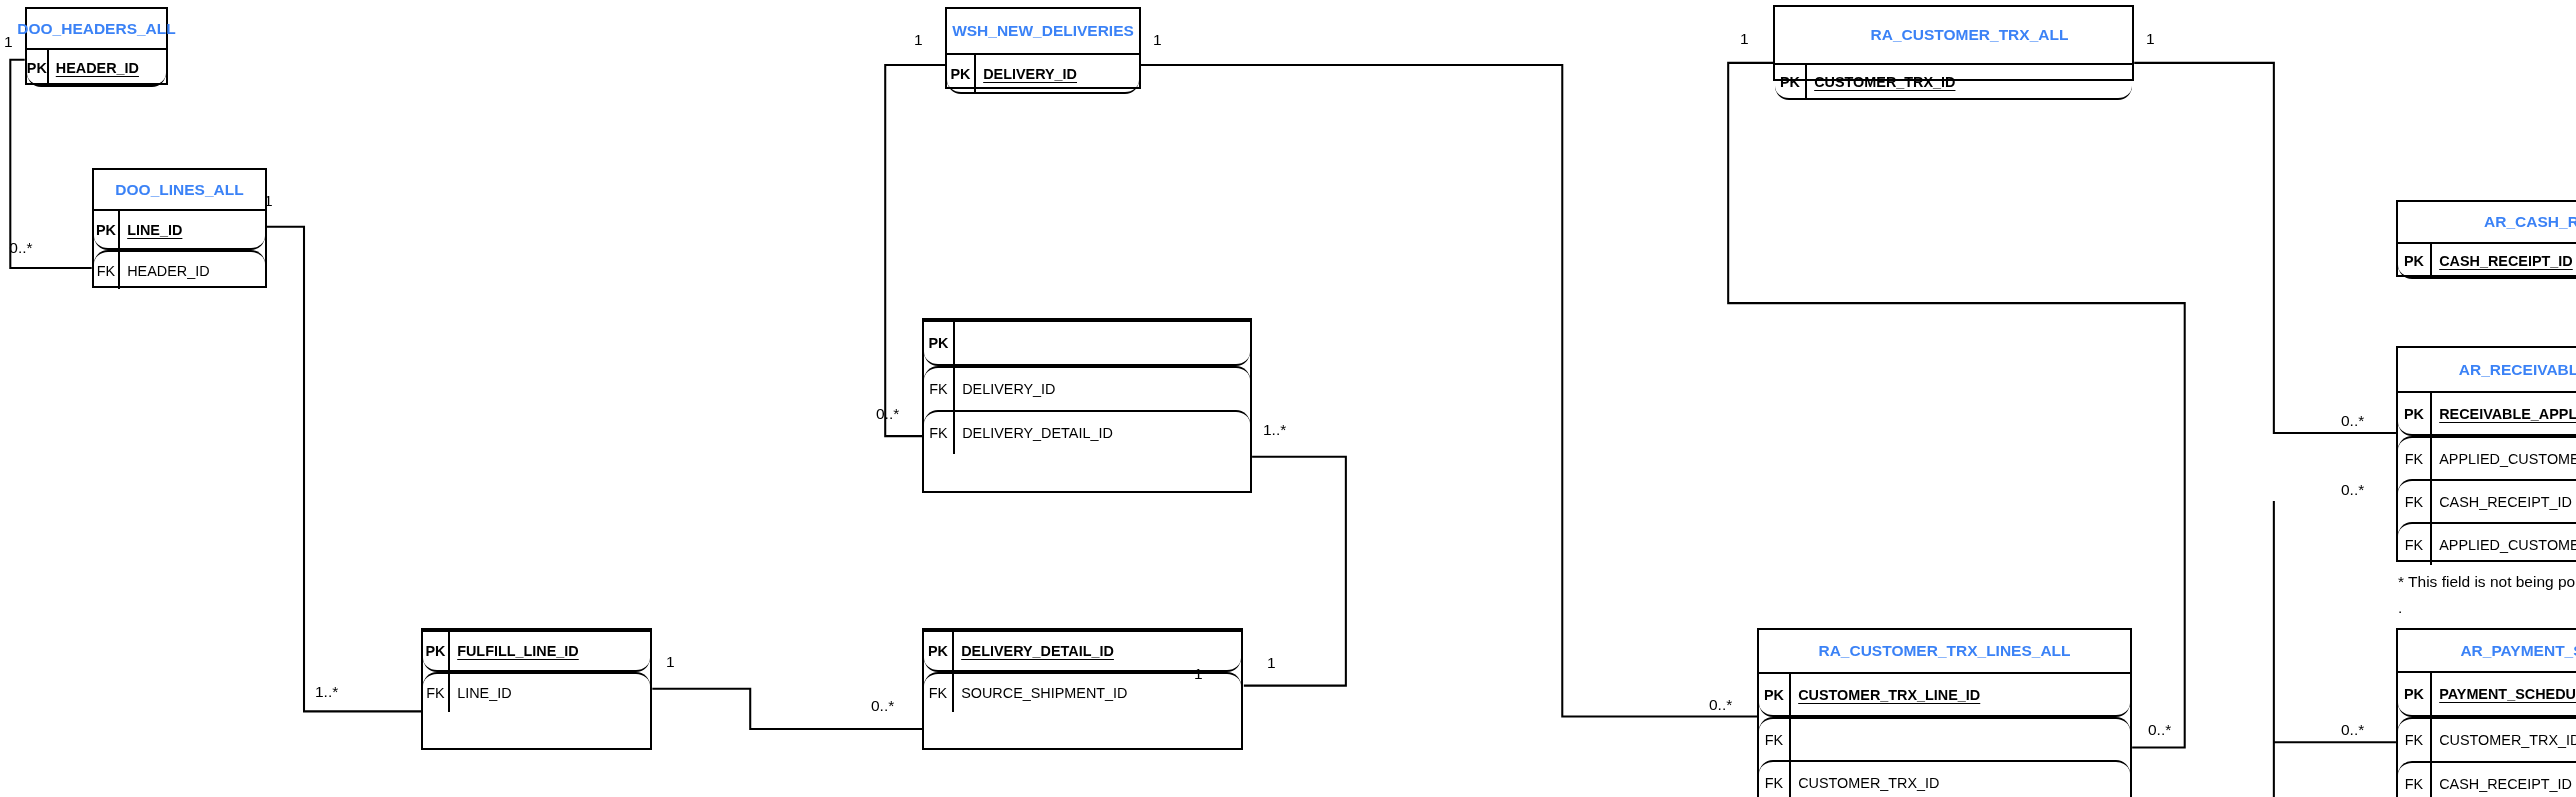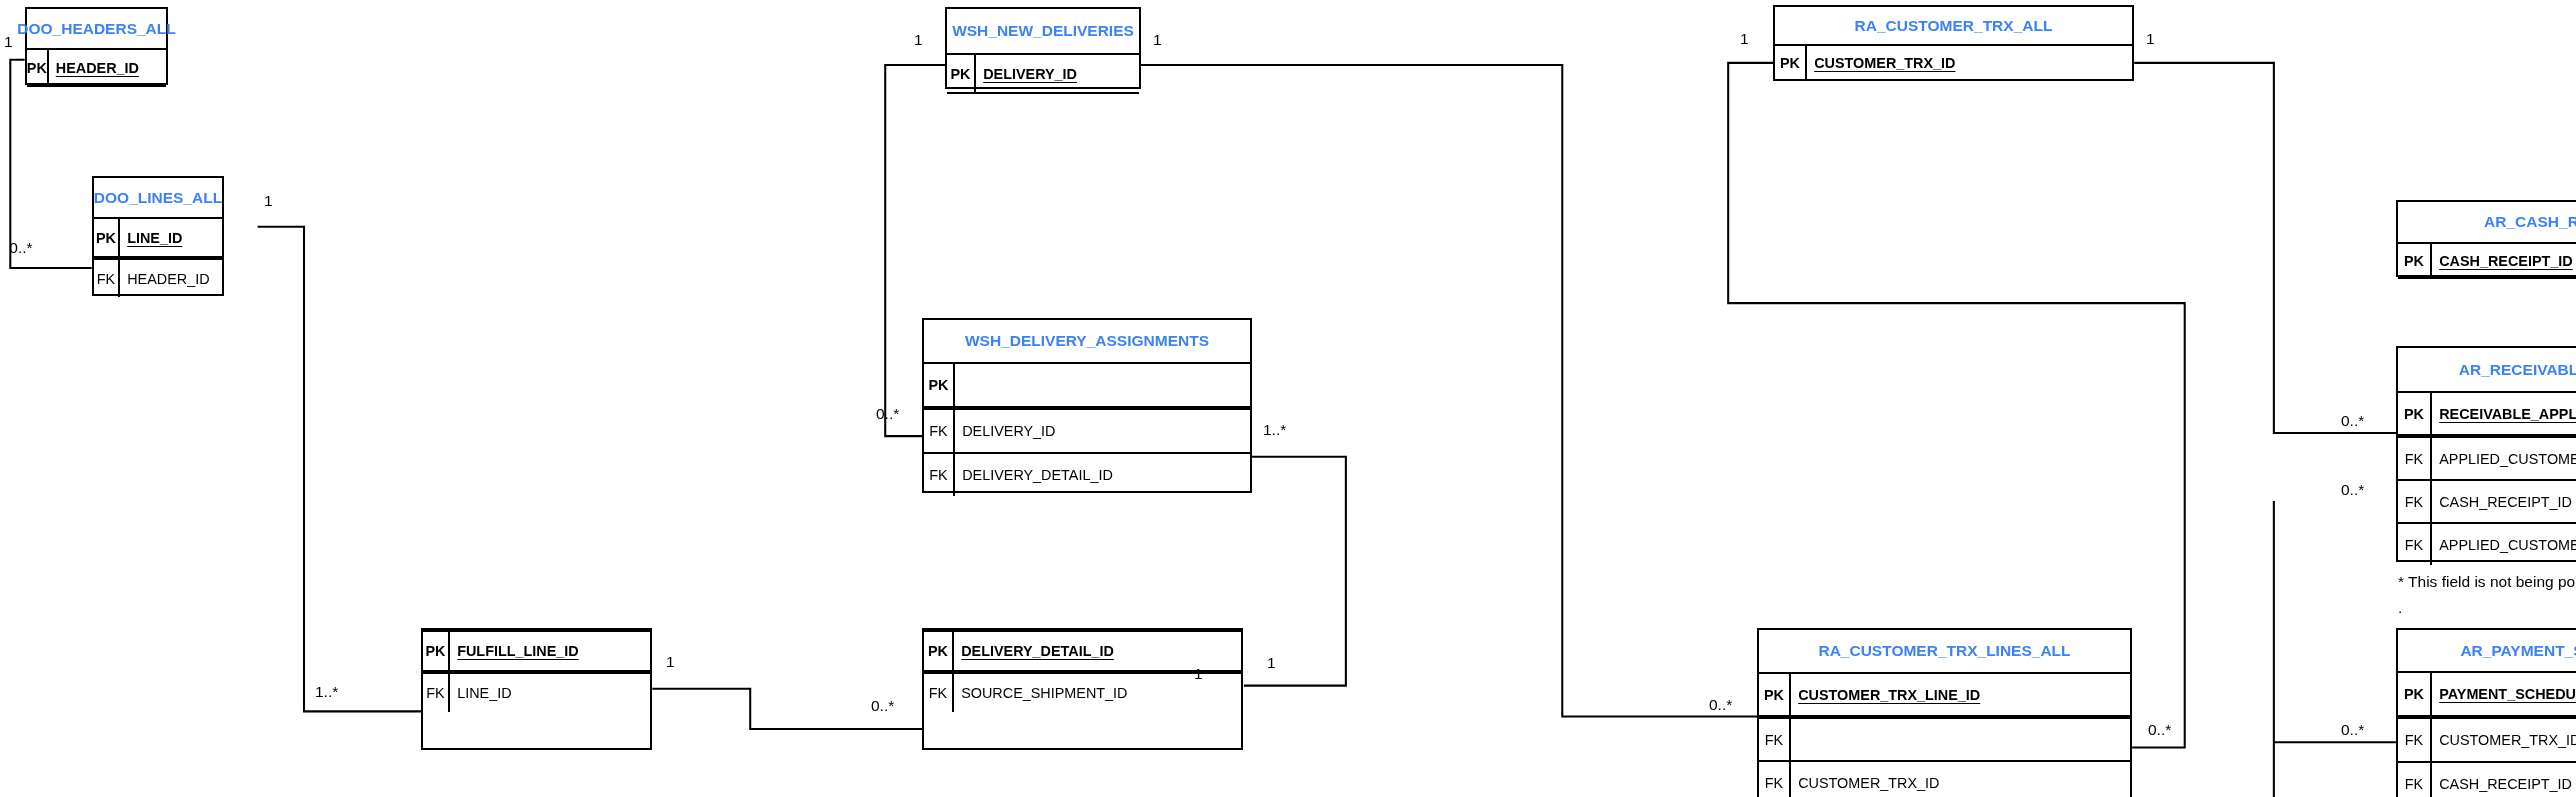--- a/index.html
+++ b/index.html
@@ -7,21 +7,21 @@
   #stage{position:relative;width:2954px;height:798px;background:#fff;overflow:hidden;}
   svg.wires{position:absolute;left:0;top:0;width:2954px;height:798px;pointer-events:none;}
   .entity{position:absolute;border:2.1px solid #000;background:#fff;box-sizing:border-box;}
   .ent-title{
     text-align:center;font-weight:bold;color:#3b82f6;
     display:flex;align-items:center;justify-content:center;
     box-sizing:border-box;width:100%;
     letter-spacing:0px;
   }
   .ent-rows{border-top:2.1px solid #000;}
-  .ent-row{display:flex;align-items:stretch;box-sizing:border-box;}
+  .ent-row{display:flex;align-items:stretch;box-sizing:border-box;border-radius:14px;}
   .ent-row + .ent-row{border-top:2.1px solid #000;}
   .row-pk{border-bottom:2.1px solid #000;}
   .key-cell{
     border-right:2.1px solid #000;display:flex;align-items:center;
     justify-content:center;box-sizing:border-box;color:#000;
   }
   .key-pk{font-weight:bold;}
   .key-fk{font-weight:normal;}
   .name-cell{display:flex;align-items:center;box-sizing:border-box;color:#000;padding-left:7.2px;}
   .name-pk{font-weight:bold;text-decoration:underline;text-underline-offset:2.6px;}
@@ -52,21 +52,21 @@
   <div id="entity-layer">
       <div class="entity" style="left: 25px; top: 7.2px; width: 143px; height: 78px;">
         <div class="ent-title" style="height: 39px; font-size: 15.5px;">DOO_HEADERS_ALL</div>
         <div class="ent-rows">
           <div class="ent-row row-pk" style="height: 37px;">
             <div class="key-cell key-pk" style="width: 21.6px; font-size: 14.4px;">PK</div>
             <div class="name-cell name-pk" style="font-size: 14.4px;">HEADER_ID</div>
           </div>
         </div>
       </div>
-      <div class="entity" style="left: 92px; top: 176px; width: 132px; height: 120px;">
+      <div class="entity" style="left: 92px; top: 168px; width: 175px; height: 120px;">
         <div class="ent-title" style="height: 39px; font-size: 15.5px;">DOO_LINES_ALL</div>
         <div class="ent-rows">
           <div class="ent-row row-pk" style="height: 39px;">
             <div class="key-cell key-pk" style="width: 26px; font-size: 14.4px;">PK</div>
             <div class="name-cell name-pk" style="font-size: 14.4px;">LINE_ID</div>
           </div>
           <div class="ent-row" style="height: 39px;">
             <div class="key-cell key-fk" style="width: 26px; font-size: 14.4px;">FK</div>
             <div class="name-cell name-fk" style="font-size: 14.4px;">HEADER_ID</div>
           </div>
@@ -87,21 +87,20 @@
       <div class="entity" style="left: 945px; top: 7.2px; width: 196px; height: 82px;">
         <div class="ent-title" style="height: 44px; font-size: 15.5px;">WSH_NEW_DELIVERIES</div>
         <div class="ent-rows">
           <div class="ent-row row-pk" style="height: 39px;">
             <div class="key-cell key-pk" style="width: 29px; font-size: 14.4px;">PK</div>
             <div class="name-cell name-pk" style="font-size: 14.4px;">DELIVERY_ID</div>
           </div>
         </div>
       </div>
       <div class="entity" style="left: 922px; top: 318px; width: 330px; height: 175px;">
-        <div class="ent-title" style="height: 42px; font-size: 15.5px;">WSH_DELIVERY_ASSIGNMENTS</div>
         <div class="ent-rows">
           <div class="ent-row row-pk" style="height: 44px;">
             <div class="key-cell key-pk" style="width: 31px; font-size: 14.4px;">PK</div>
           </div>
           <div class="ent-row" style="height: 44px;">
             <div class="key-cell key-fk" style="width: 31px; font-size: 14.4px;">FK</div>
             <div class="name-cell name-fk" style="font-size: 14.4px;">DELIVERY_ID</div>
           </div>
           <div class="ent-row" style="height: 44px;">
             <div class="key-cell key-fk" style="width: 31px; font-size: 14.4px;">FK</div>
@@ -115,21 +114,21 @@
             <div class="key-cell key-pk" style="width: 30px; font-size: 14.4px;">PK</div>
             <div class="name-cell name-pk" style="font-size: 14.4px;">DELIVERY_DETAIL_ID</div>
           </div>
           <div class="ent-row" style="height: 40px;">
             <div class="key-cell key-fk" style="width: 30px; font-size: 14.4px;">FK</div>
             <div class="name-cell name-fk" style="font-size: 14.4px;">SOURCE_SHIPMENT_ID</div>
           </div>
         </div>
       </div>
       <div class="entity" style="left: 1773px; top: 5.2px; width: 361px; height: 76px;">
-        <div class="ent-title" style="height: 37px; font-size: 15.5px;">RA_CUSTOMER_TRX_ALL</div>
+        <div class="ent-title" style="height: 56px; font-size: 15.5px; margin-left: 16px;">RA_CUSTOMER_TRX_ALL</div>
         <div class="ent-rows">
           <div class="ent-row row-pk" style="height: 35px;">
             <div class="key-cell key-pk" style="width: 32px; font-size: 14.4px;">PK</div>
             <div class="name-cell name-pk" style="font-size: 14.4px;">CUSTOMER_TRX_ID</div>
           </div>
         </div>
       </div>
       <div class="entity" style="left: 1757px; top: 628px; width: 375px; height: 173px;">
         <div class="ent-title" style="height: 42px; font-size: 15.5px;">RA_CUSTOMER_TRX_LINES_ALL</div>
         <div class="ent-rows">

